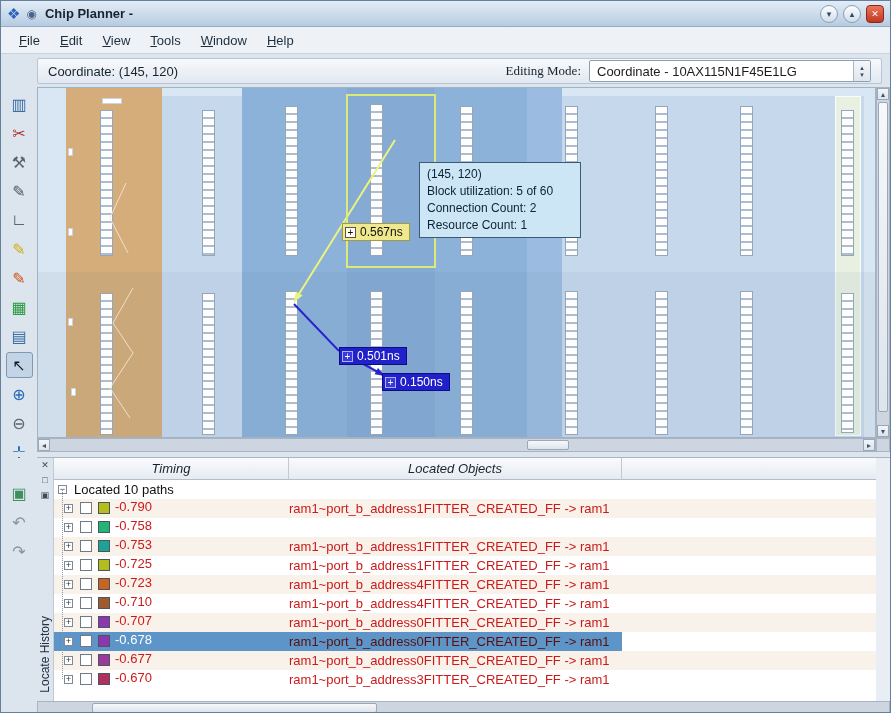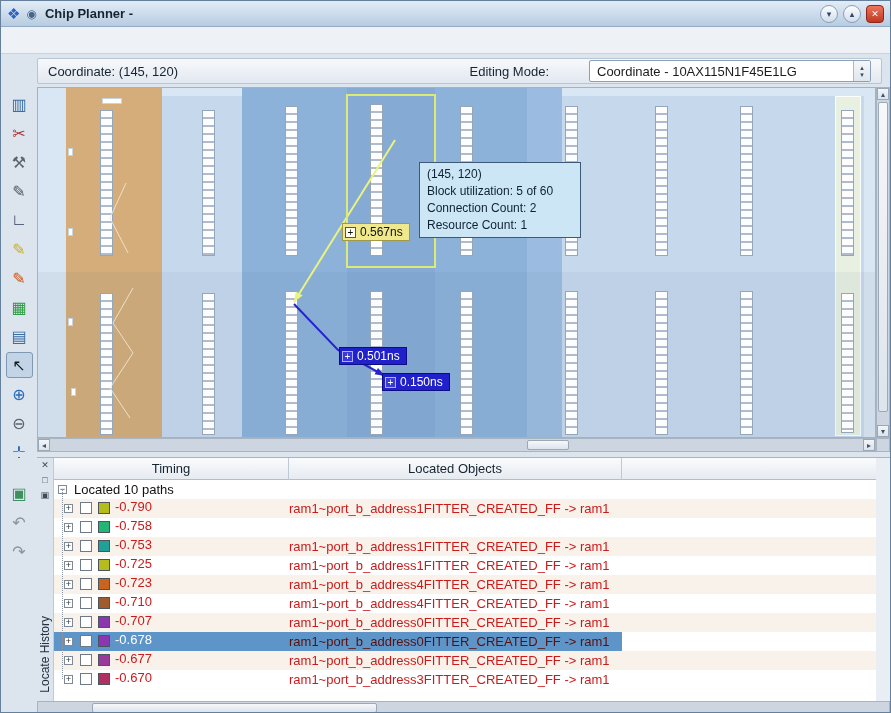--- a/index.html
+++ b/index.html
@@ -25,23 +25,23 @@
   #search-wrap{margin-left:auto;display:flex;align-items:center;gap:6px;padding-right:10px;}
   #search-input{width:148px;height:20px;border:1px solid #8aa0b6;border-radius:3px;padding:0 6px;
     font:12px "Liberation Sans",sans-serif;color:#333;background:#fff;}
   #globe-icon{width:17px;height:17px;border-radius:50%;
     background:radial-gradient(circle at 35% 30%,#a6e2f8,#2b86c8 70%,#135a96);border:1px solid #1a5d9a;}
 
   
   #coordbar{position:absolute;top:53px;left:0;right:0;height:33px;background:#dce4ee;}
   #coordbar-inner{position:absolute;left:36px;right:8px;top:4px;height:26px;
     background:linear-gradient(#f7f9fc,#e2e8f0);border:1px solid #b9c5d3;border-radius:2px;
-    display:flex;align-items:center;padding:0 10px;gap:32px;}
+    display:flex;align-items:center;padding:0 10px;}
   #coordinate-label{color:#16242f;}
-  #editing-mode-label{margin-left:auto;margin-right:8px;color:#16242f;}
+  #editing-mode-label{margin-left:auto;margin-right:8px;color:#16242f;font-family:Liberation Serif, serif;}
   #editing-mode-combo{width:282px;height:22px;background:#fff;border:1px solid #89a0b6;border-radius:2px;
     display:flex;align-items:center;padding-left:7px;position:relative;color:#1c1c1c;}
   .spinner{position:absolute;right:0;top:0;width:17px;height:100%;border-left:1px solid #aab8c8;
     display:flex;flex-direction:column;align-items:center;justify-content:center;
     font-size:7px;color:#3c4c5c;line-height:7px;background:linear-gradient(#f4f7fa,#dfe6ee);}
 
   
   #left-toolbar{position:absolute;left:0;top:86px;width:36px;bottom:13px;background:#dce4ee;
     display:flex;flex-direction:column;align-items:center;padding-top:4px;gap:3px;}
   .tool{width:27px;height:26px;display:flex;align-items:center;justify-content:center;border-radius:3px;}
@@ -83,21 +83,21 @@
 
   
   #bottom-panel{position:absolute;left:36px;top:456px;width:853px;height:244px;background:#e9eef4;border-top:1px solid #a8b4c2;}
   #panel-strip{position:absolute;left:0;top:0;width:17px;height:100%;background:#dce4ee;border-right:1px solid #c0cad6;}
   .strip-btn{width:13px;height:13px;margin:2px auto;font-size:9px;line-height:11px;text-align:center;color:#3e4c5a;}
   #locate-history-label{position:absolute;left:1px;bottom:8px;writing-mode:vertical-rl;transform:rotate(180deg);
     font-size:12px;color:#20303e;}
   #table-area{position:absolute;left:17px;top:0;right:14px;height:100%;background:#fff;}
   .hdr{position:absolute;top:0;height:22px;background:linear-gradient(#fafbfd,#e6ebf1);
     border-right:1px solid #bfc8d3;border-bottom:1px solid #b4bec9;display:flex;align-items:center;
-    justify-content:center;color:#16242f;}
+    justify-content:center;color:#16242f;font-style:italic;}
   #hdr-timing{left:0;width:235px;}
   #hdr-objects{left:235px;width:333px;}
   #hdr-filler{left:568px;right:0;border-right:none;}
   #root-row{position:absolute;left:0;right:0;top:22px;height:19px;display:flex;align-items:center;padding-left:4px;gap:7px;color:#111;}
   #tree-rows{position:absolute;left:0;right:0;top:41px;}
   .expbox{width:9px;height:9px;border:1px solid #7e8a98;background:#fff;font-size:9px;line-height:7px;
     text-align:center;color:#333;flex:none;}
   .prow{position:relative;height:19px;background:#fff;}
   .prow.alt{background:#f9f2ea;}
   .prow.selected{background:linear-gradient(to right,#5d95c8 0,#5d95c8 568px,#fff 568px);}
@@ -124,20 +124,28 @@
     <span id="badge-icon">◉</span>
     <span class="title-text">Chip Planner -</span>
     <span id="title-controls">
       <span class="tbtn">▾</span>
       <span class="tbtn">▴</span>
       <span class="tbtn close">✕</span>
     </span>
   </div>
 
   <div id="menubar">
+    <span id="menu-items" style="display:flex;">
+        <span class="menu-item"><u>F</u>ile</span>
+        <span class="menu-item"><u>E</u>dit</span>
+        <span class="menu-item"><u>V</u>iew</span>
+        <span class="menu-item"><u>T</u>ools</span>
+        <span class="menu-item"><u>W</u>indow</span>
+        <span class="menu-item"><u>H</u>elp</span>
+      </span>
   </div>
 
   <div id="coordbar">
     <div id="coordbar-inner">
       <span id="coordinate-label">Coordinate: (145, 120)</span>
       <span id="editing-mode-label">Editing Mode:</span>
       <span id="editing-mode-combo">
         <span>Coordinate - 10AX115N1F45E1LG</span>
         <span class="spinner">
           <span>▴</span>

